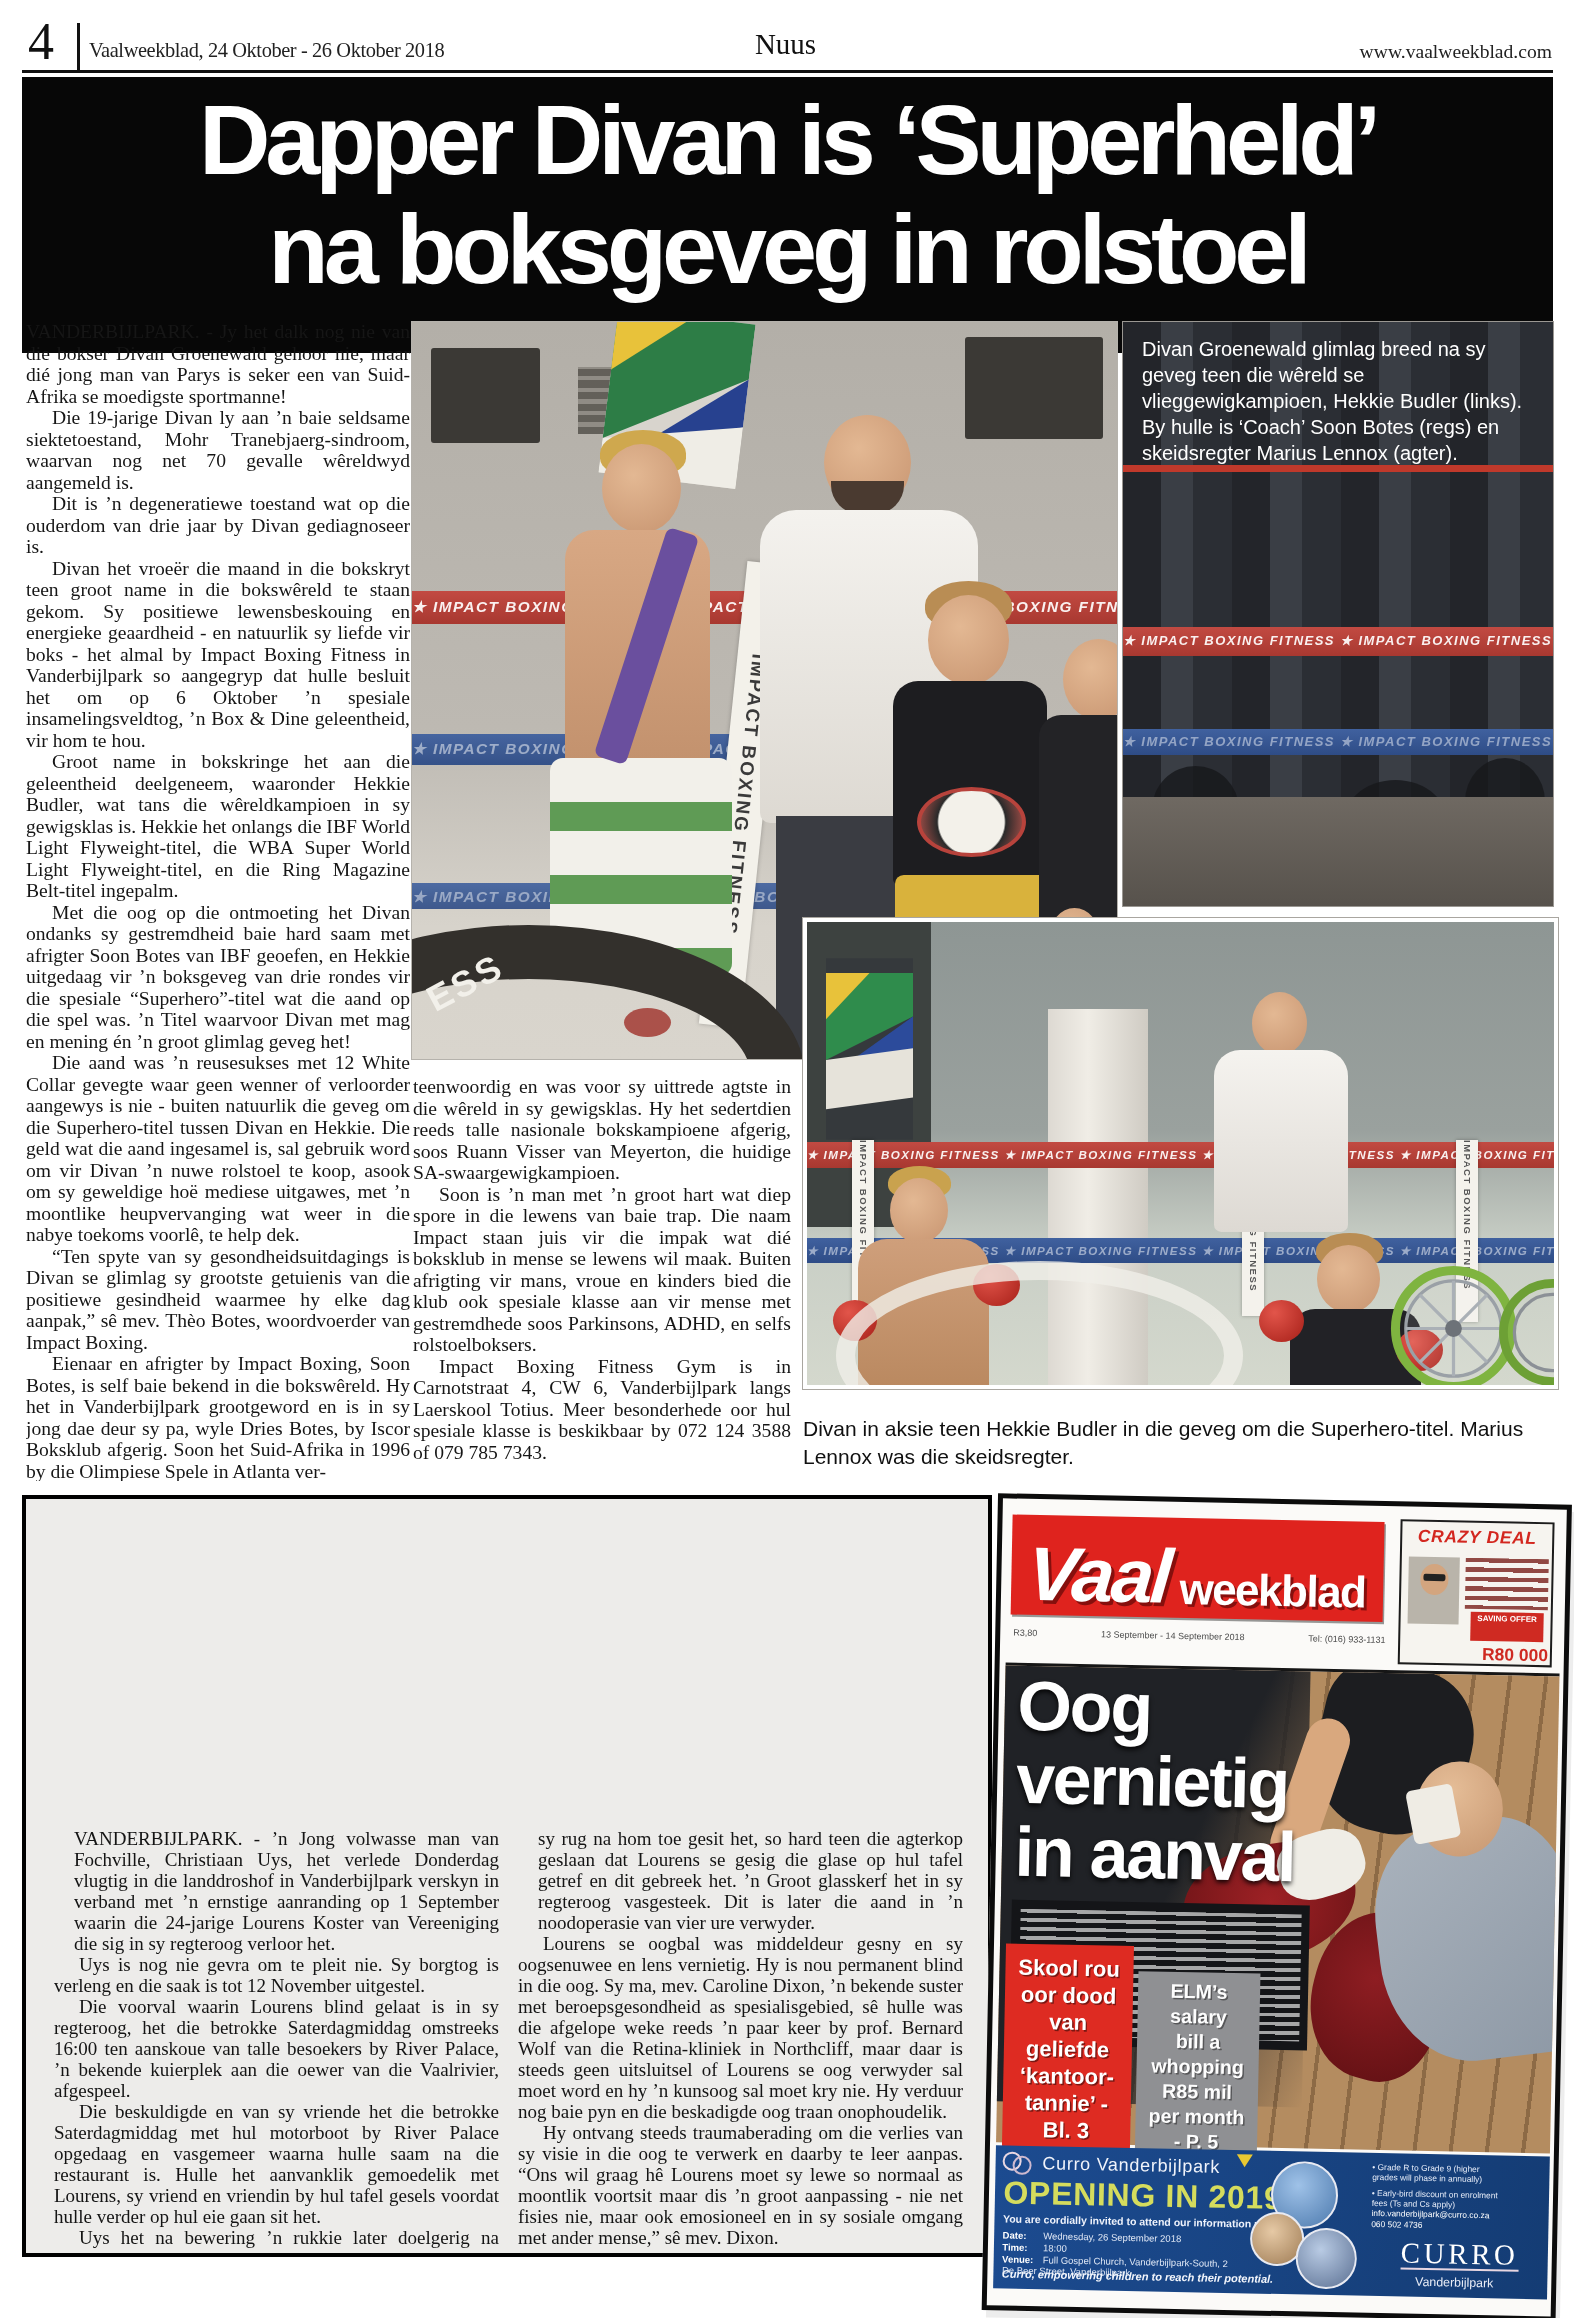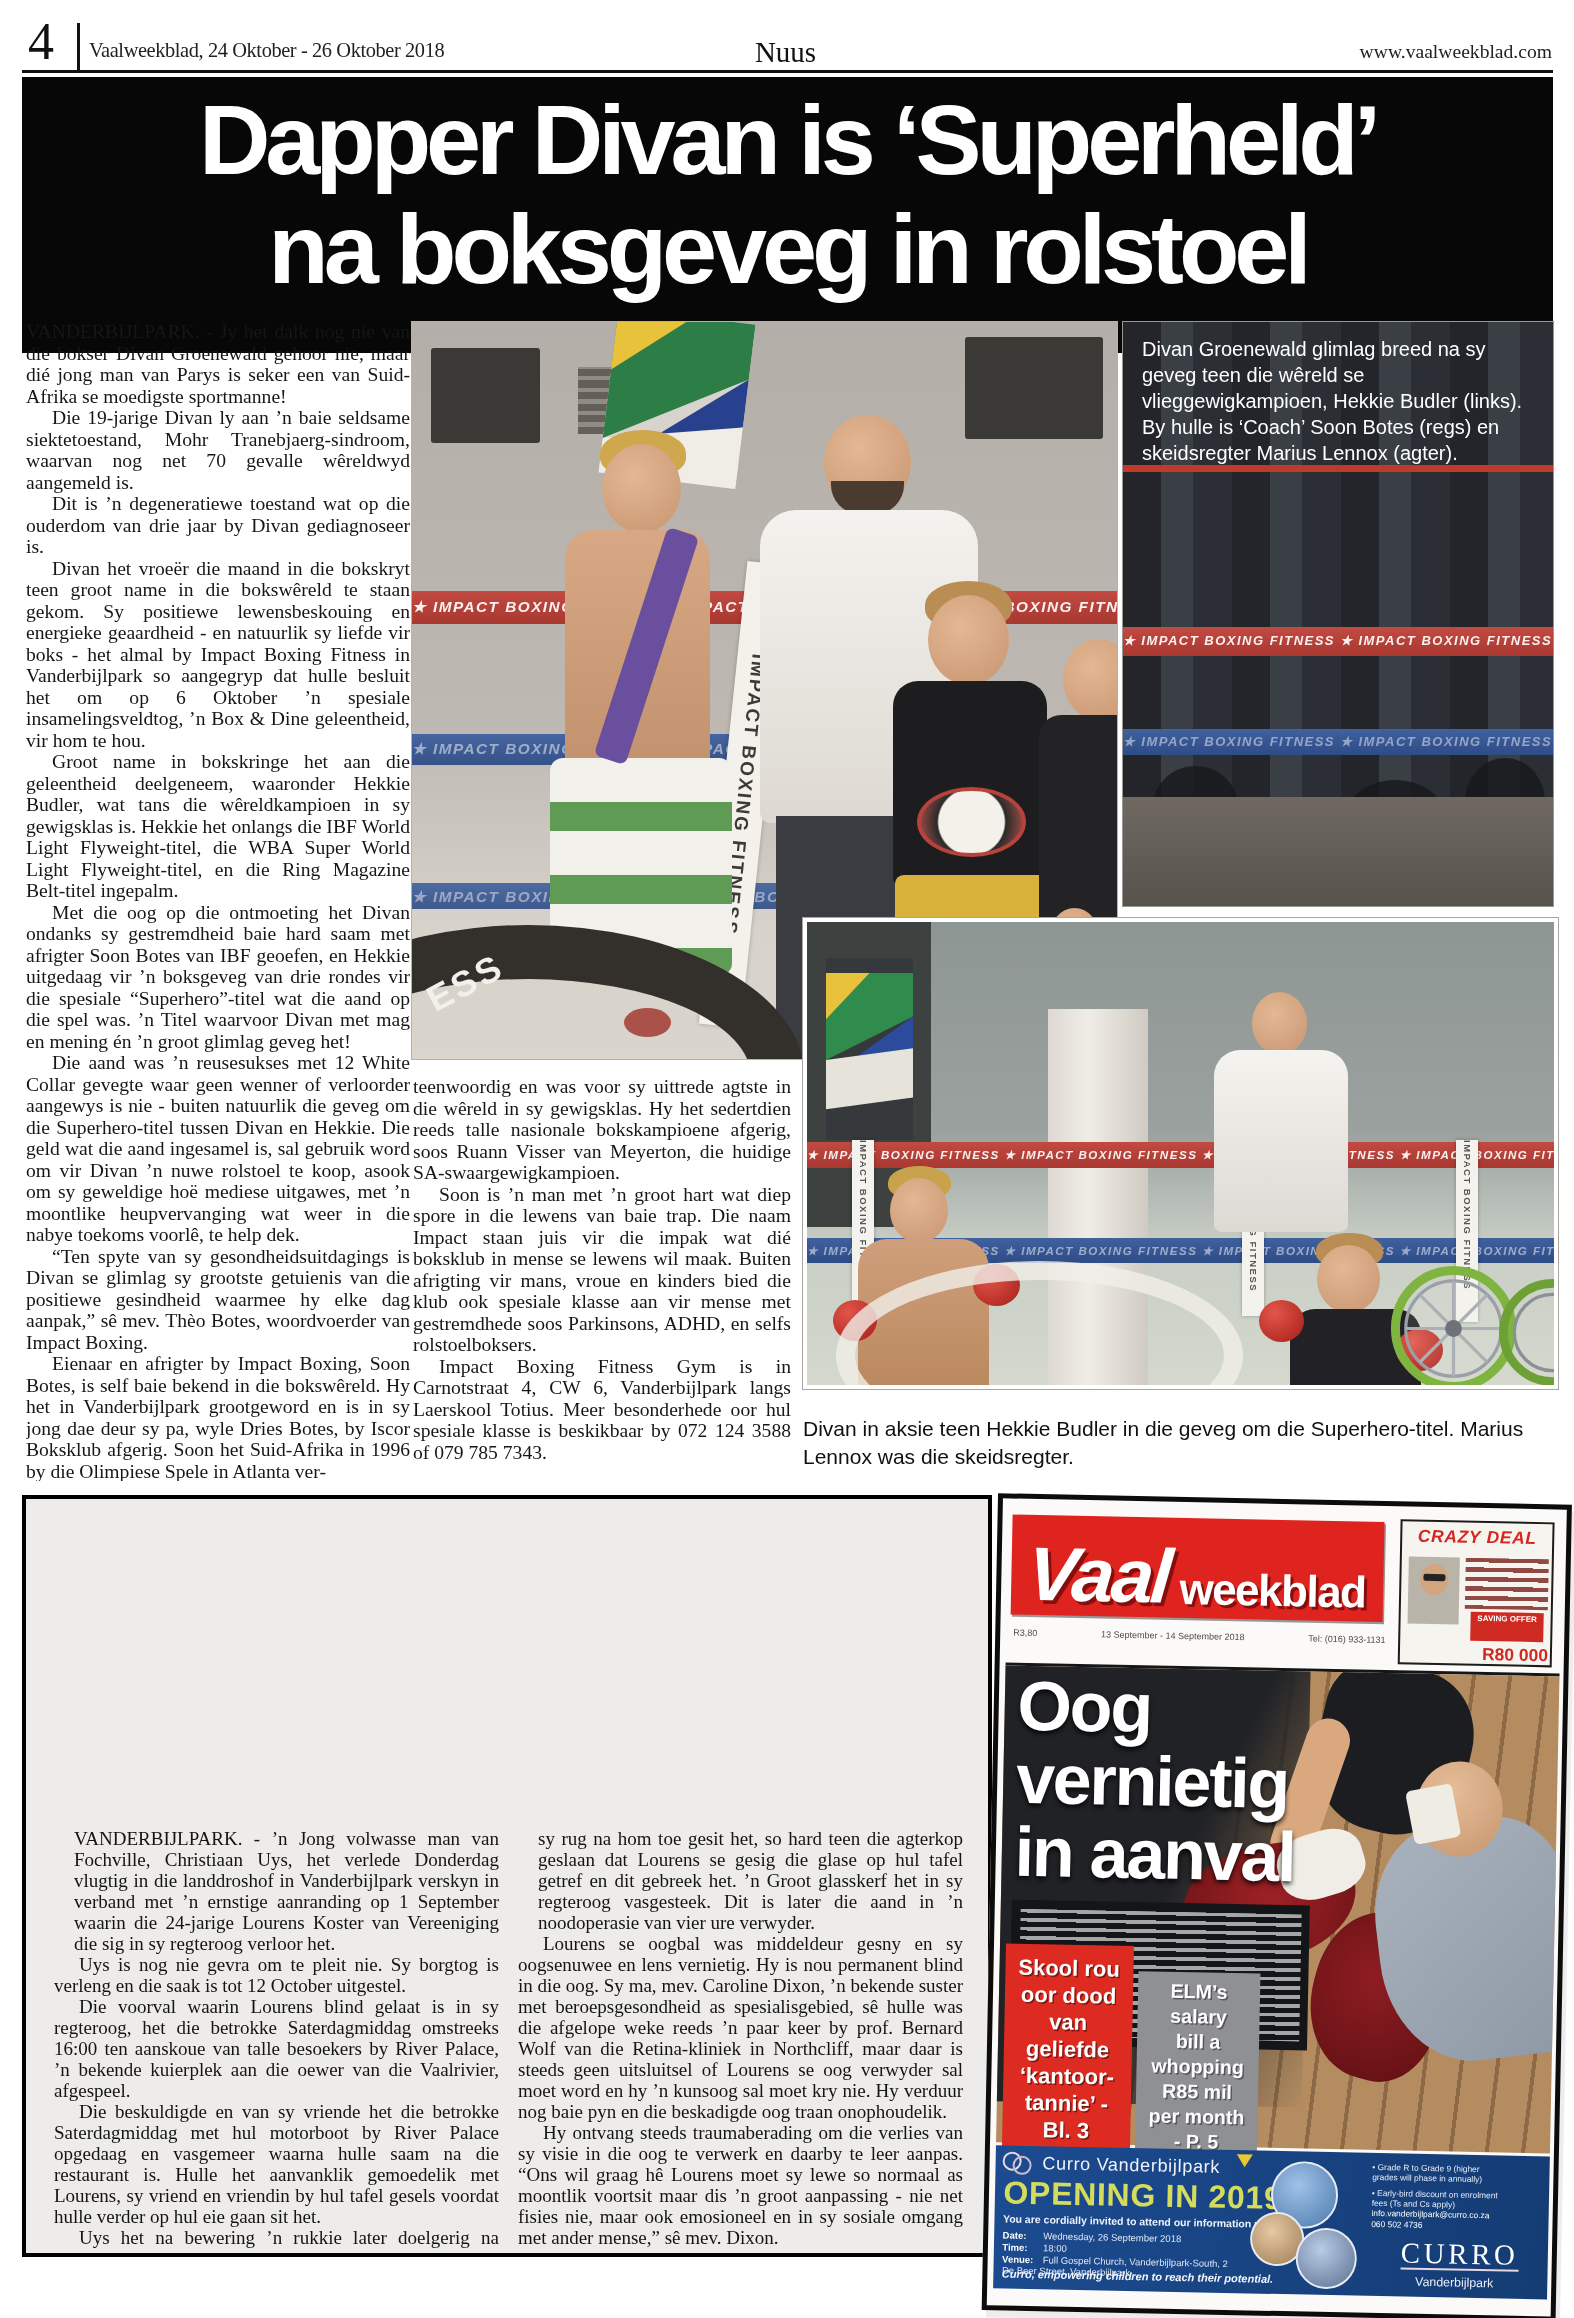--- a/index.html
+++ b/index.html
@@ -5,21 +5,21 @@
   * { box-sizing: border-box; margin: 0; padding: 0; }
   html,body { background:#ffffff; }
   #page {
     position: relative; width: 1574px; height: 2319px; background: #fff;
     font-family: "Liberation Sans", sans-serif; overflow: hidden; margin: 0 auto;
   }
   
   .hdr-number { position:absolute; left:28px; top:11.6px; font-family:"Liberation Serif",serif; font-size:52px; color:#111; }
   .hdr-divider { position:absolute; left:77px; top:23px; width:2.9px; height:48px; background:#111; }
   .hdr-left { position:absolute; left:89px; top:39px; font-family:"Liberation Serif",serif; font-size:20.4px; color:#222; letter-spacing:-0.4px; }
-  .hdr-center { position:absolute; left:713px; top:36px; width:145px; text-align:center; font-family:"Liberation Serif",serif; font-size:29px; color:#111; }
+  .hdr-center { position:absolute; left:713px; top:28px; width:145px; text-align:center; font-family:"Liberation Serif",serif; font-size:29px; color:#111; }
   .hdr-right { position:absolute; right:22px; top:41px; font-family:"Liberation Serif",serif; font-size:19.6px; color:#222; }
   .hdr-rule { position:absolute; left:22px; top:70px; width:1531px; height:2.9px; background:#111; }
 
   
   .banner1 { position:absolute; left:22px; top:77px; width:1531px; height:276px; background:#070707; text-align:center; padding-top:8px; }
   .banner-line { font-weight:700; color:#fff; font-size:99px; line-height:109px; letter-spacing:-5.1px; }
 
   
   .serif-col { position:absolute; font-family:"Liberation Serif",serif; color:#161616; text-align:justify; overflow:hidden; }
   .serif-col p { text-indent:26px; }
@@ -327,21 +327,21 @@
     <p>Soon is ’n man met ’n groot hart wat diep spore in die lewens van baie trap. Die naam Impact staan juis vir die impak wat dié boksklub in mense se lewens wil maak. Buiten afrigting vir mans, vroue en kinders bied die klub ook spesiale klasse aan vir mense met gestremdhede soos Parkinsons, ADHD, en selfs rolstoelboksers.</p>
     <p>Impact Boxing Fitness Gym is in Carnotstraat 4, CW 6, Vanderbijlpark langs Laerskool Totius. Meer besonderhede oor hul spesiale klasse is beskikbaar by 072 124 3588 of 079 785 7343.</p>
   </div>
 
   <div class="caption2">Divan in aksie teen Hekkie Budler in die geveg om die Superhero-titel. Marius Lennox was die skeidsregter.</div>
 
   <div class="a2box">
     <div class="a2cols">
       <div class="a2col">
         <p class="first">VANDERBIJLPARK. - ’n Jong volwasse man van Fochville, Christiaan Uys, het verlede Donderdag vlugtig in die landdroshof in Vanderbijlpark verskyn in verband met ’n ernstige aanranding op 1 September waarin die 24-jarige Lourens Koster van Vereeniging die sig in sy regteroog verloor het.</p>
-        <p>Uys is nog nie gevra om te pleit nie. Sy borgtog is verleng en die saak is tot 12 October uitgestel.</p>
+        <p>Uys is nog nie gevra om te pleit nie. Sy borgtog is verleng en die saak is tot 12 November uitgestel.</p>
         <p>Die voorval waarin Lourens blind gelaat is in sy regteroog, het die betrokke Saterdagmiddag omstreeks 16:00 ten aanskoue van talle besoekers by River Palace, ’n bekende kuierplek aan die oewer van die Vaalrivier, afgespeel.</p>
         <p>Die beskuldigde en van sy vriende het die betrokke Saterdagmiddag met hul motorboot by River Palace opgedaag en vasgemeer waarna hulle saam na die restaurant is. Hulle het aanvanklik gemoedelik met Lourens, sy vriend en vriendin by hul tafel gesels voordat hulle verder op hul eie gaan sit het.</p>
         <p>Uys het na bewering ’n rukkie later doelgerig na Lourens en sy vriende se tafel gestap en Lourens, wat met</p>
       </div>
       <div class="a2col">
         <p class="cont">sy rug na hom toe gesit het, so hard teen die agterkop geslaan dat Lourens se gesig die glase op hul tafel getref en dit gebreek het. ’n Groot glasskerf het in sy regteroog vasgesteek. Dit is later die aand in ’n noodoperasie van vier ure verwyder.</p>
         <p>Lourens se oogbal was middeldeur gesny en sy oogsenuwee en lens vernietig. Hy is nou permanent blind in die oog. Sy ma, mev. Caroline Dixon, ’n bekende suster met beroepsgesondheid as spesialisgebied, sê hulle was die afgelope weke reeds ’n paar keer by prof. Bernard Wolf van die Retina-kliniek in Northcliff, maar daar is steeds geen uitsluitsel of Lourens se oog verwyder sal moet word en hy ’n kunsoog sal moet kry nie. Hy verduur nog baie pyn en die beskadigde oog traan onophoudelik.</p>
         <p>Hy ontvang steeds traumaberading om die verlies van sy visie in die oog te verwerk en daarby te leer aanpas. “Ons wil graag hê Lourens moet sy lewe so normaal as moontlik voortsit maar dis ’n groot aanpassing - nie net fisies nie, maar ook emosioneel en in sy sosiale omgang met ander mense,” sê mev. Dixon.</p>
       </div>
     </div>

